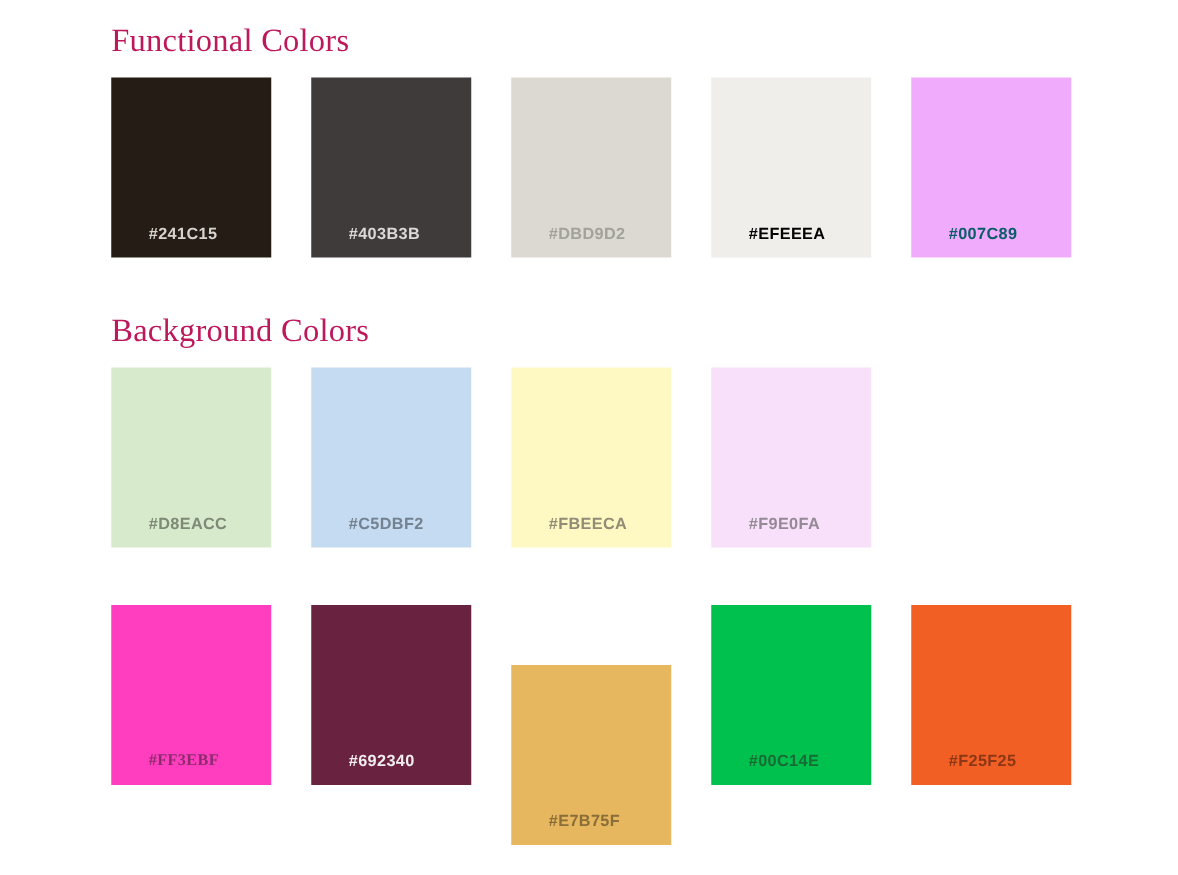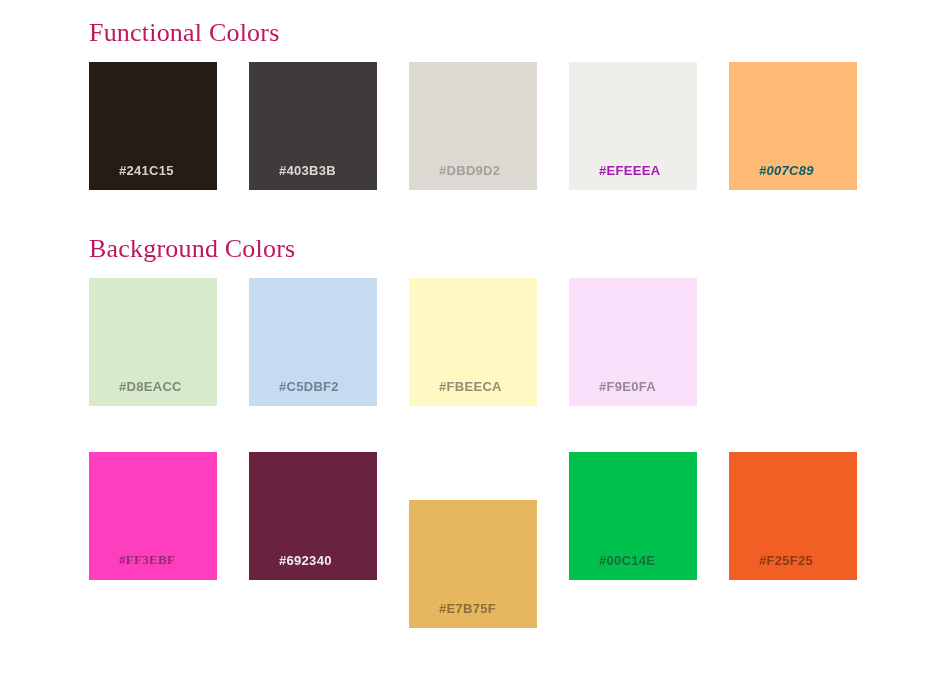--- a/index.html
+++ b/index.html
@@ -41,21 +41,21 @@
   }
 
   .swatch-row {
     display: flex;
     flex-direction: row;
     gap: 32px;
   }
 
   .swatch {
     width: 128px;
-    height: 128px;
+    height: 144px;
     position: relative;
     flex: 0 0 128px;
     display: block;
   }
 
   .swatch.empty {
     background: transparent;
   }
 
   .swatch-label {
@@ -85,23 +85,23 @@
       <div class="swatch" style="background: rgb(36, 28, 21);">
         <span class="swatch-label" style="color: rgb(214, 210, 206);">#241C15</span>
       </div>
       <div class="swatch" style="background: rgb(64, 59, 59);">
         <span class="swatch-label" style="color: rgb(220, 216, 214);">#403B3B</span>
       </div>
       <div class="swatch" style="background: rgb(219, 217, 210);">
         <span class="swatch-label" style="color: rgb(163, 161, 155);">#DBD9D2</span>
       </div>
       <div class="swatch" style="background: rgb(239, 238, 234);">
-        <span class="swatch-label" style="color: #a21caf;">#EFEEEA</span>
+        <span class="swatch-label" style="color: #000000;">#EFEEEA</span>
       </div>
-      <div class="swatch" style="background: #fdba74; font-style: italic;">
+      <div class="swatch" style="background: #f0abfc;">
         <span class="swatch-label" style="color: rgb(10, 92, 102);">#007C89</span>
       </div>
     </div>
   </div>
 
   <div class="section" id="section-background">
     <div class="section-heading">Background Colors</div>
     <div class="swatch-row">
       <div class="swatch" style="background: rgb(216, 234, 204);">
         <span class="swatch-label" style="color: rgb(126, 138, 119);">#D8EACC</span>

